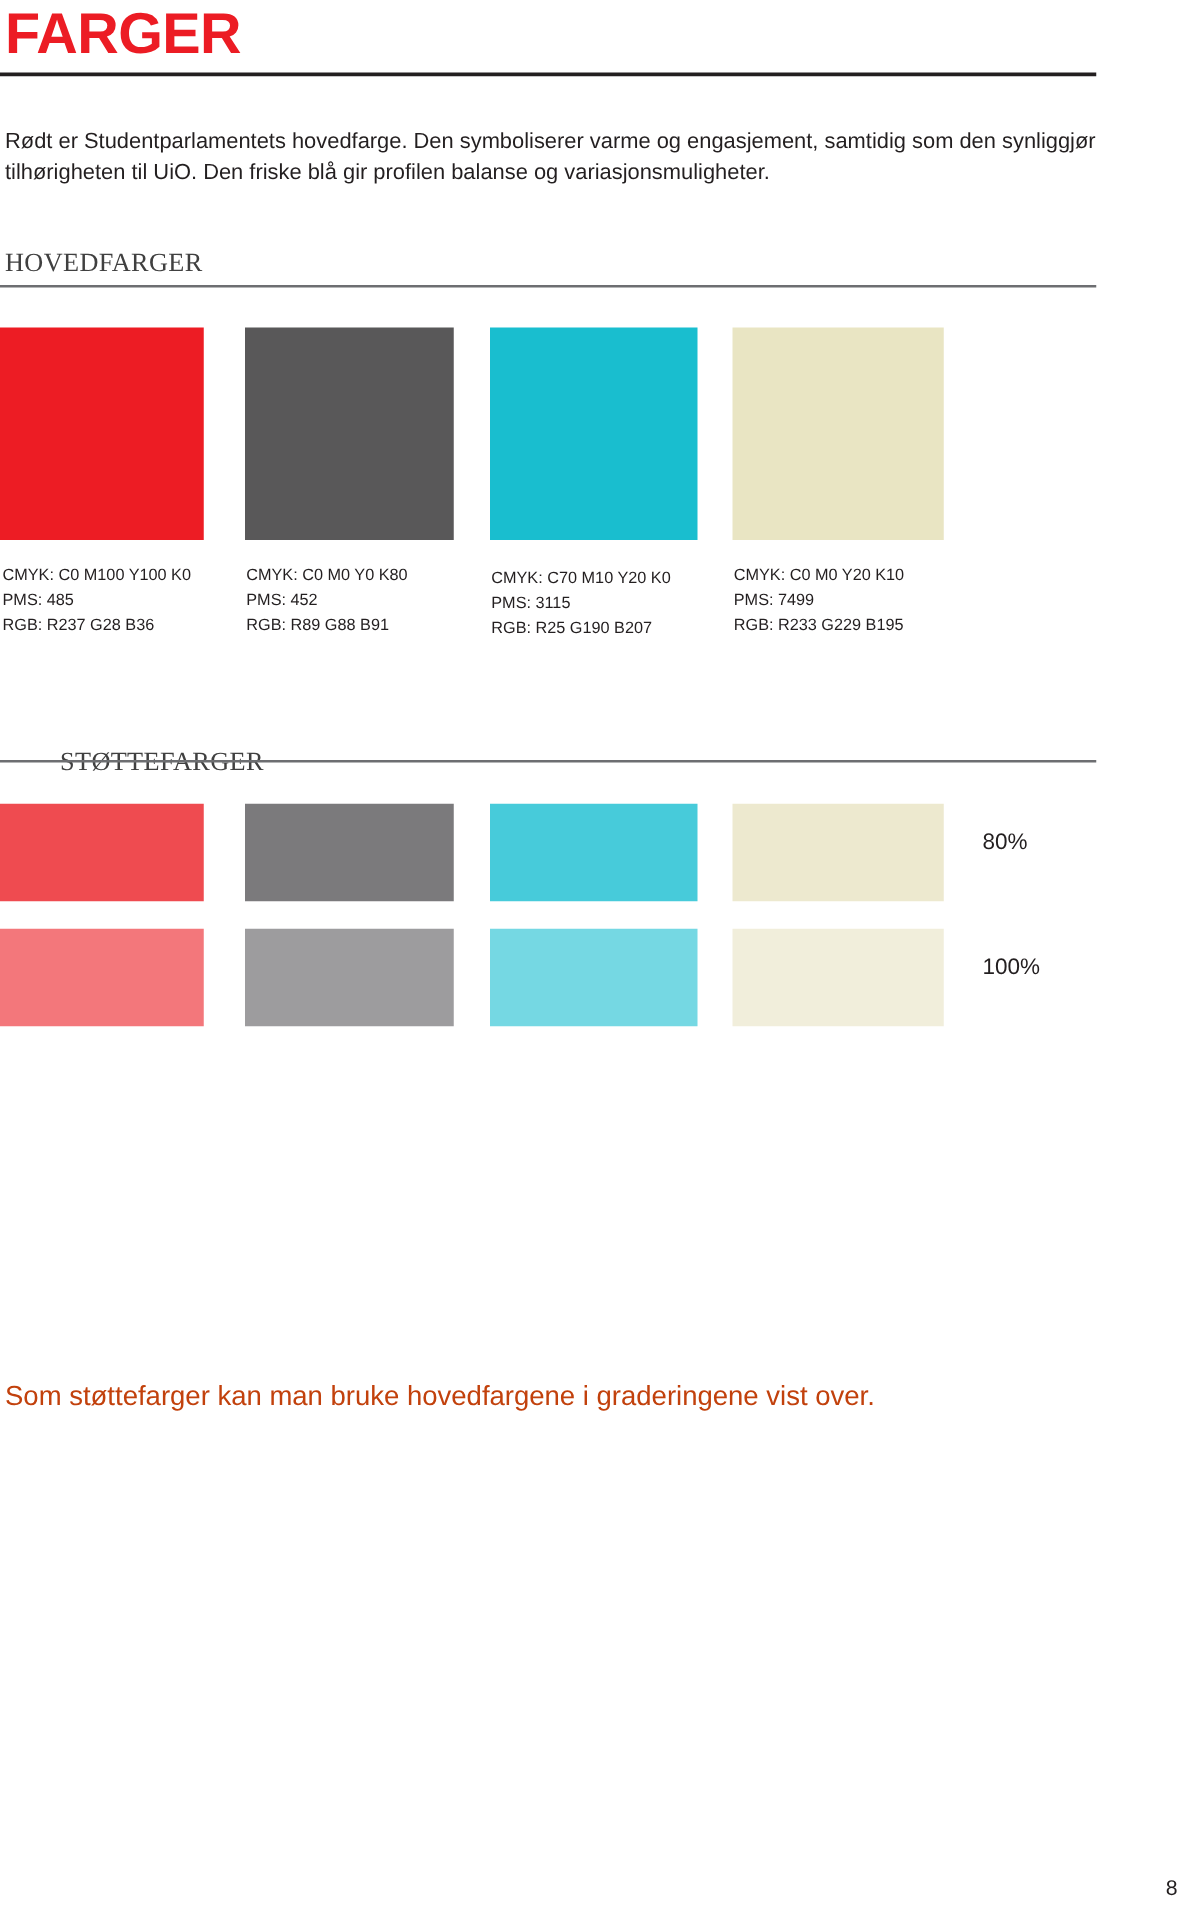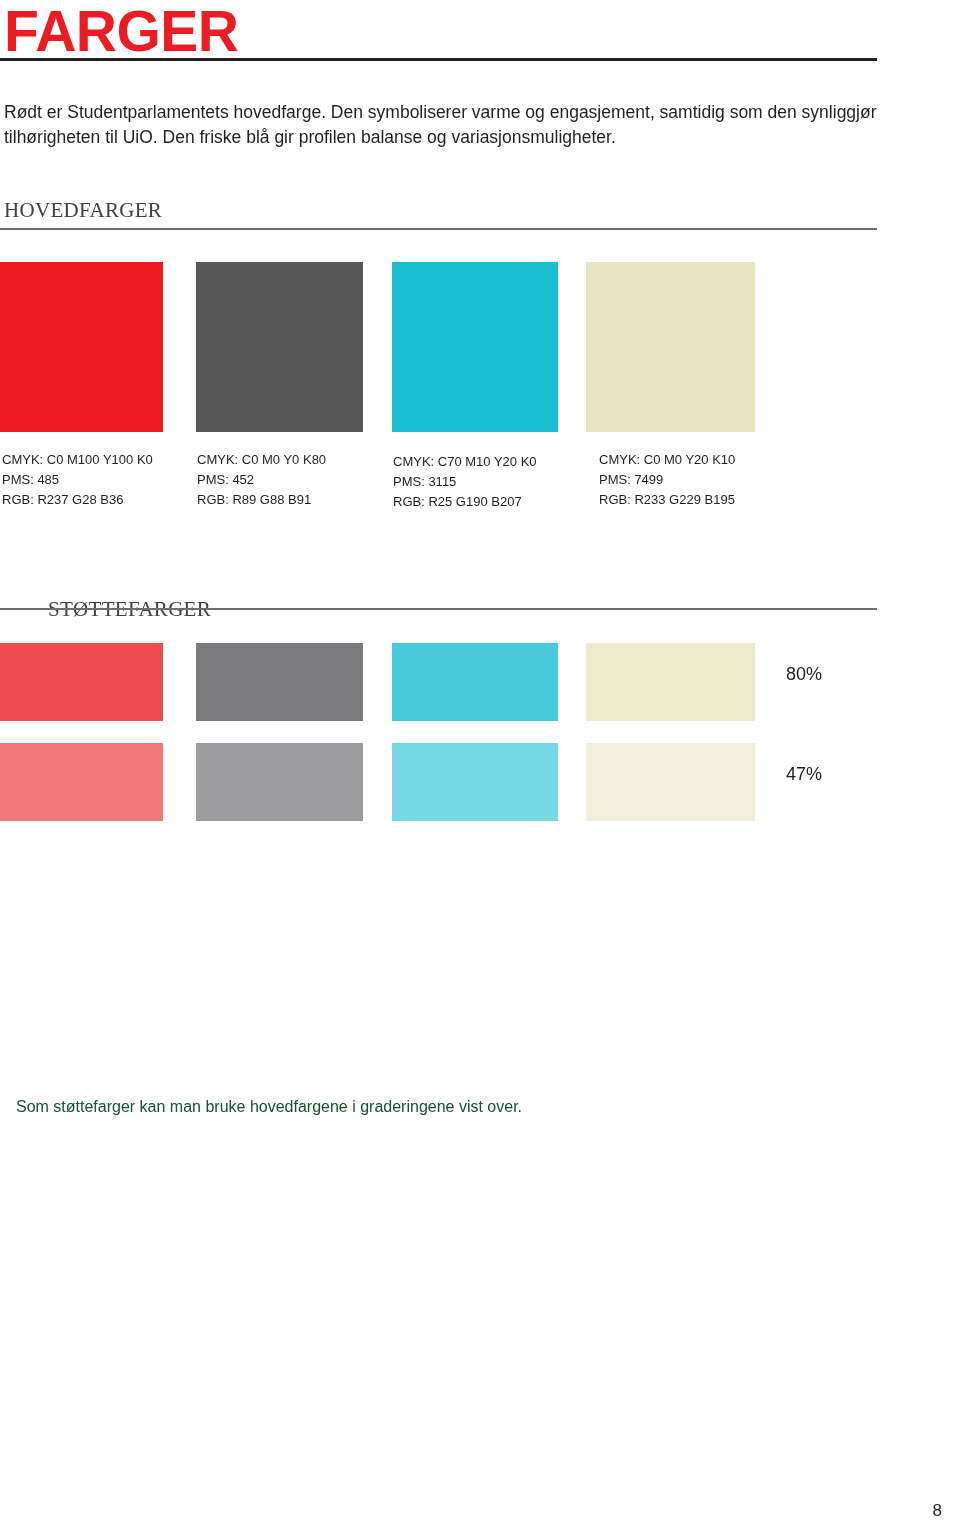--- a/index.html
+++ b/index.html
@@ -14,21 +14,21 @@
     font-family: "Liberation Sans", sans-serif;
     color: #231f20;
     overflow: hidden;
   }
 
   
   .page-title {
     position: absolute;
     left: 4px;
     top: 2px;
-    font-size: 57px;
+    font-size: 46px;
     font-weight: bold;
     letter-spacing: -0.5px;
     color: #ec1c24;
     line-height: 1.05;
   }
 
   .title-rule {
     position: absolute;
     left: 0;
     top: 58px;
@@ -91,21 +91,21 @@
   .spec-block {
     position: absolute;
     font-size: 13px;
     line-height: 1.55;
     color: #231f20;
     white-space: nowrap;
   }
   .sp0 { left: 2px;   top: 450px; }
   .sp1 { left: 197px; top: 450px; }
   .sp2 { left: 393px; top: 452px; }
-  .sp3 { left: 587px; top: 450px; margin-left: 12px; }
+  .sp3 { left: 587px; top: 450px; }
 
   
   .tint-grid {
     position: absolute;
     left: 0;
     top: 643px;
     width: 830px;
   }
   .tint-row {
     position: relative;
@@ -126,24 +126,24 @@
     left: 786px;
     top: 50%;
     transform: translateY(-50%);
     font-size: 18px;
     color: #231f20;
   }
 
   
   .caption {
     position: absolute;
-    left: 16px;
+    left: 4px;
     top: 1082px;
-    font-size: 16px;
-    color: #14532d;
+    font-size: 22px;
+    color: #c2410c;
   }
 
   
   .page-number {
     position: absolute;
     right: 18px;
     bottom: 14px;
     font-size: 17px;
     color: #231f20;
   }
@@ -197,19 +197,19 @@
       <div class="tint-cell tc1" style="background: rgb(123, 122, 124);"></div>
       <div class="tint-cell tc2" style="background: rgb(71, 203, 218);"></div>
       <div class="tint-cell tc3" style="background: rgb(237, 233, 207);"></div>
       <div class="tint-label">80%</div>
     </div>
     <div class="tint-row">
       <div class="tint-cell tc0" style="background: rgb(243, 119, 123);"></div>
       <div class="tint-cell tc1" style="background: rgb(157, 156, 158);"></div>
       <div class="tint-cell tc2" style="background: rgb(117, 216, 227);"></div>
       <div class="tint-cell tc3" style="background: rgb(241, 238, 219);"></div>
-      <div class="tint-label">47%</div>
+      <div class="tint-label">100%</div>
     </div>
   </div>
 
 <p class="caption">Som støttefarger kan man bruke hovedfargene i graderingene vist over.</p>
 
 <div class="page-number">8</div>
 
 </body></html>

